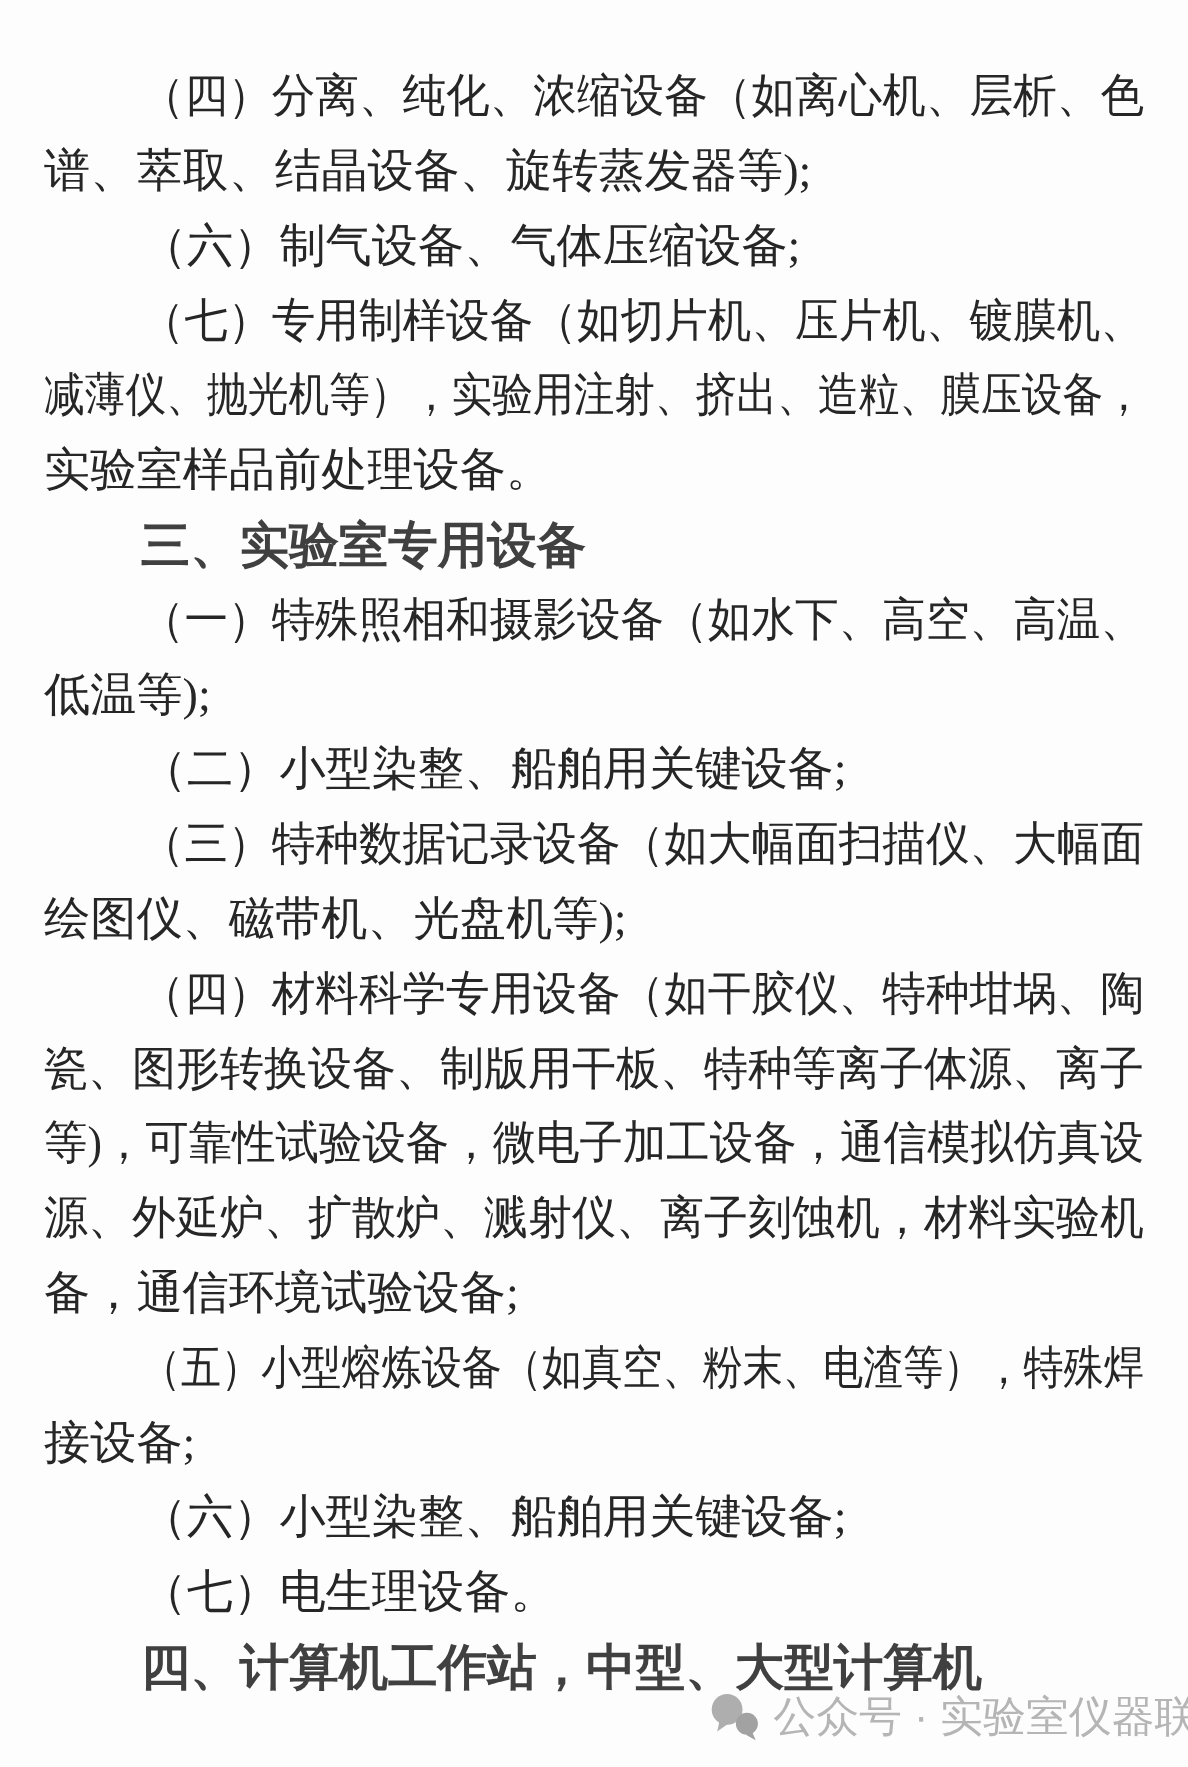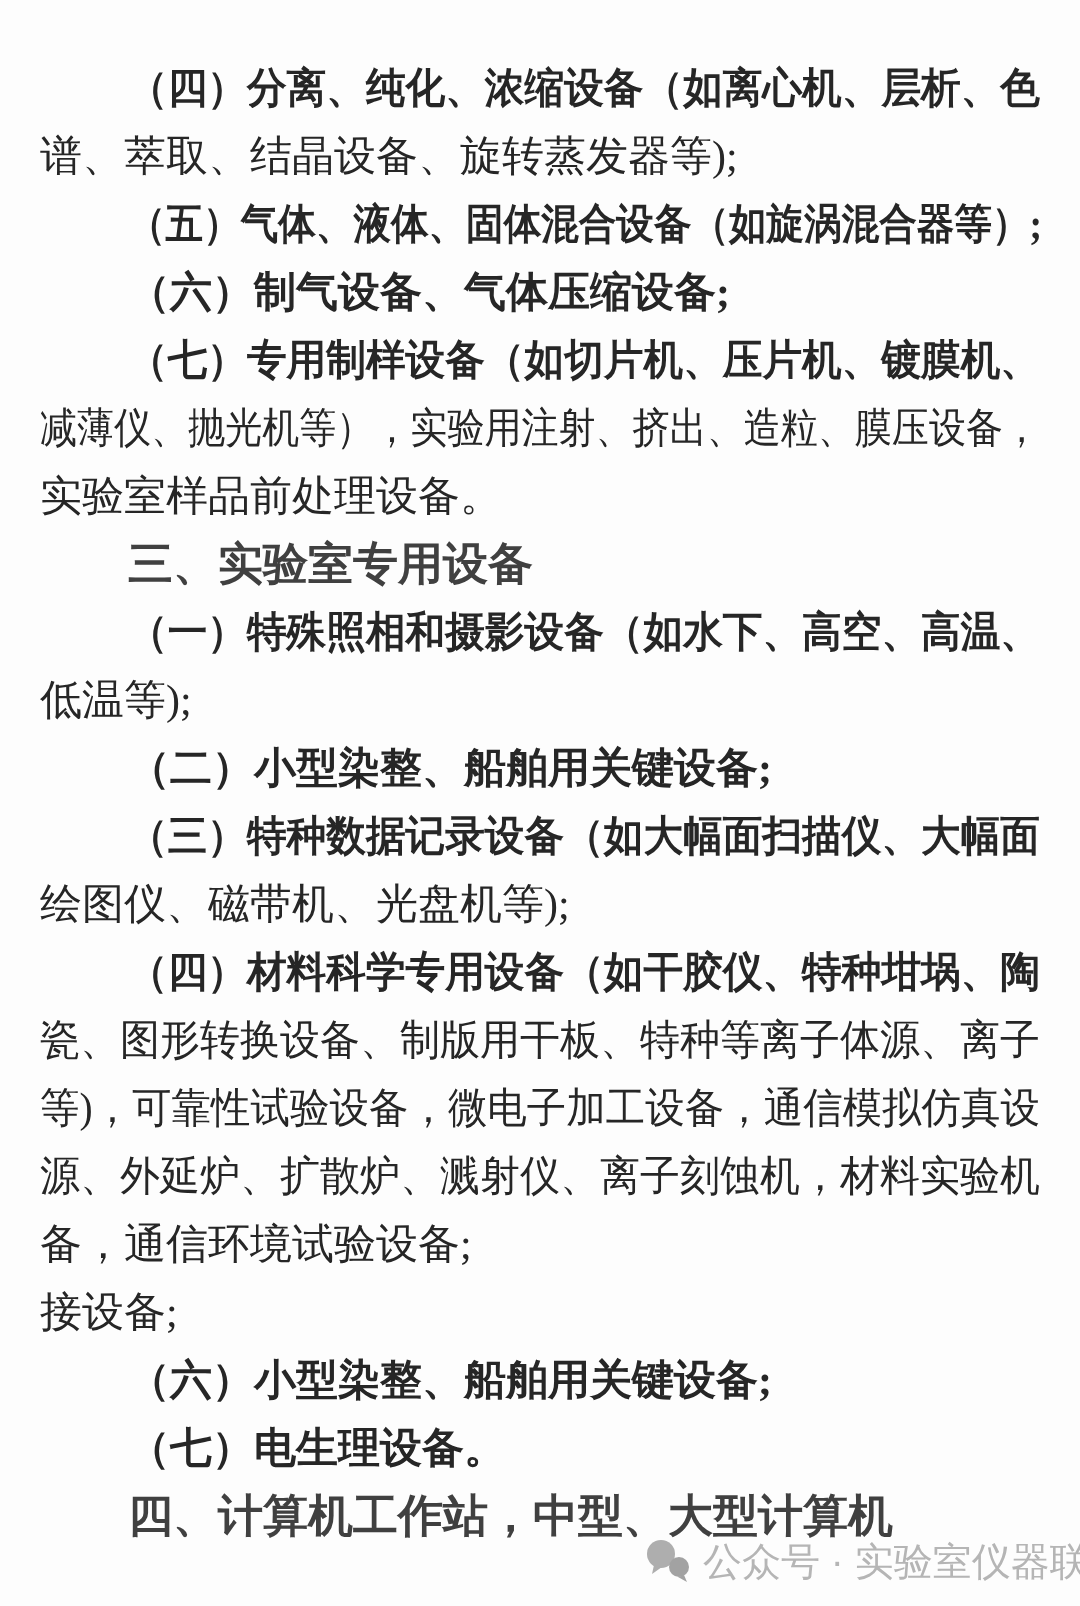--- a/index.html
+++ b/index.html
@@ -20,21 +20,21 @@
     height: 68px;
     line-height: 68px;
     font-size: 42px;
     white-space: nowrap;
   }
   .line .t {
     display: inline-block;
     white-space: nowrap;
     transform-origin: 0 50%;
   }
-  .indent { padding-left: 88px; font-weight: bold; }
+  .indent { padding-left: 88px; }
   .heading {
     font-family: "Liberation Sans", "DejaVu Sans", sans-serif;
     font-weight: 700;
     color: #404040;
     font-size: 45px;
   }
   .watermark {
     position: absolute;
     z-index: 0;
     left: 644px;
@@ -50,36 +50,36 @@
   }
   .wm-icon { display: inline-flex; }
 </style>
 </head>
 <body>
 
 <div class="page">
 
   <div class="line indent fill"><span class="t" style="transform: scaleX(0.944099);">（四）分离、纯化、浓缩设备（如离心机、层析、色</span></div>
   <div class="line"><span class="t">谱、萃取、结晶设备、旋转蒸发器等);</span></div>
-  <div class="line indent"><span class="t" style="transform: scaleX(0.894405);">（五）气体、液体、固体混合设备（如旋涡混合器等）;</span></div>
   <div class="line indent"><span class="t">（六）制气设备、气体压缩设备;</span></div>
   <div class="line indent fill"><span class="t" style="transform: scaleX(0.944099);">（七）专用制样设备（如切片机、压片机、镀膜机、</span></div>
   <div class="line fill"><span class="t" style="transform: scaleX(0.881834);">减薄仪、抛光机等），实验用注射、挤出、造粒、膜压设备，</span></div>
   <div class="line"><span class="t">实验室样品前处理设备。</span></div>
   <div class="line indent heading"><span class="t">三、实验室专用设备</span></div>
   <div class="line indent fill"><span class="t" style="transform: scaleX(0.944099);">（一）特殊照相和摄影设备（如水下、高空、高温、</span></div>
   <div class="line"><span class="t">低温等);</span></div>
   <div class="line indent"><span class="t">（二）小型染整、船舶用关键设备;</span></div>
   <div class="line indent fill"><span class="t" style="transform: scaleX(0.944099);">（三）特种数据记录设备（如大幅面扫描仪、大幅面</span></div>
   <div class="line"><span class="t">绘图仪、磁带机、光盘机等);</span></div>
   <div class="line indent fill"><span class="t" style="transform: scaleX(0.944099);">（四）材料科学专用设备（如干胶仪、特种坩埚、陶</span></div>
   <div class="line fill"><span class="t" style="transform: scaleX(0.952381);">瓷、图形转换设备、制版用干板、特种等离子体源、离子</span></div>
   <div class="line fill"><span class="t" style="transform: scaleX(0.93985);">等)，可靠性试验设备，微电子加工设备，通信模拟仿真设</span></div>
   <div class="line fill"><span class="t" style="transform: scaleX(0.952381);">源、外延炉、扩散炉、溅射仪、离子刻蚀机，材料实验机</span></div>
   <div class="line"><span class="t">备，通信环境试验设备;</span></div>
+  <div class="line indent fill"><span class="t" style="transform: scaleX(0.868571);">（五）小型熔炼设备（如真空、粉末、电渣等），特殊焊</span></div>
   <div class="line"><span class="t">接设备;</span></div>
   <div class="line indent"><span class="t">（六）小型染整、船舶用关键设备;</span></div>
   <div class="line indent"><span class="t">（七）电生理设备。</span></div>
   <div class="line indent heading"><span class="t">四、计算机工作站，中型、大型计算机</span></div>
 
   <div class="watermark">
     <span class="wm-icon">
       <svg width="50" height="46" viewBox="0 0 50 46" aria-hidden="true">
         <circle cx="17" cy="16" r="14" fill="#aeaeae"></circle>
         <path d="M10 27 L8 36 L18 29 Z" fill="#aeaeae"></path>

